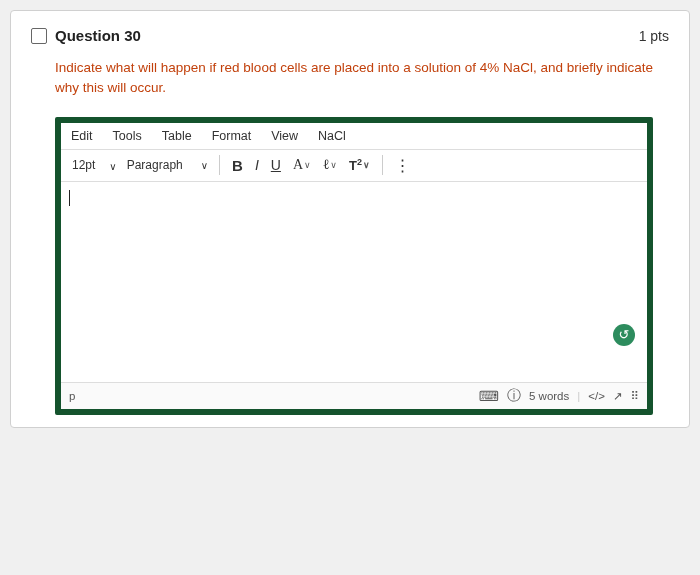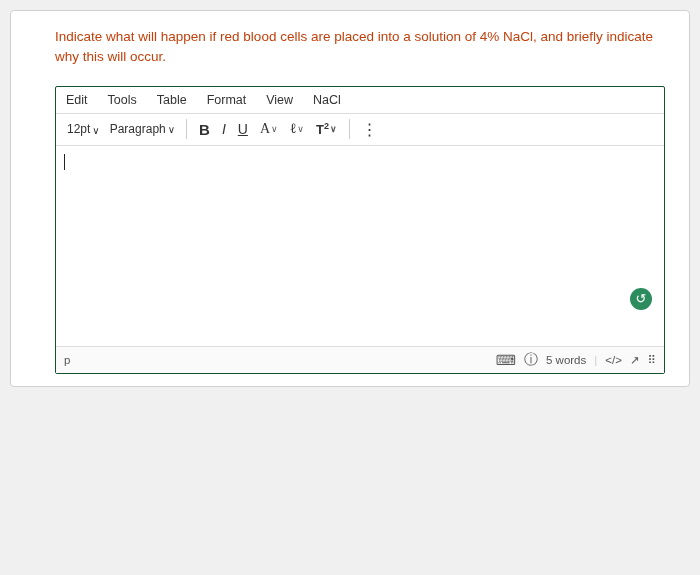--- a/index.html
+++ b/index.html
@@ -47,24 +47,24 @@
       color: #333;
     }
     .question-body {
       font-size: 13.5px;
       color: #c2410c;
       line-height: 1.5;
       margin-bottom: 18px;
       padding-left: 24px;
     }
     .editor-container {
-      border: 1px solid #14532d;
+      border: 6px solid #14532d;
       border-radius: 2px;
       margin-left: 24px;
-      margin-right: 4px;
+      margin-right: 16px;
     }
     .editor-menubar {
       display: flex;
       align-items: center;
       gap: 16px;
       padding: 4px 8px;
       border-bottom: 1px solid #ddd;
       font-size: 12.5px;
       color: #333;
     }
@@ -85,30 +85,30 @@
       width: 1px;
       height: 20px;
       background: #ccc;
       margin: 0 4px;
     }
     .font-size-select {
       font-size: 12px;
       color: #333;
       display: flex;
       align-items: flex-end;
-      gap: 2px;
+      gap: 14px;
       cursor: pointer;
       padding: 1px 3px;
     }
     .paragraph-select {
       font-size: 12px;
       color: #333;
       display: flex;
       align-items: center;
-      gap: 2px;
+      gap: 18px;
       cursor: pointer;
       padding: 1px 3px;
     }
     .toolbar-btn {
       cursor: pointer;
       padding: 2px 4px;
       border-radius: 2px;
       display: inline-flex;
       align-items: center;
       font-size: 14px;
@@ -176,20 +176,27 @@
     .toolbar-more { font-size: 16px; letter-spacing: 1px; }
     .A-font { font-size: 14px; font-family: serif; }
     .pencil-icon { font-size: 13px; }
     .super-t { font-size: 13px; font-weight: bold; }
     sup { font-size: 9px; }
   </style>
 </head>
 <body>
 
 <div class="card">
+  <div class="question-header">
+    <div class="question-title">
+      <span class="checkbox-icon"></span>
+      <span>Question 30</span>
+    </div>
+    <span class="pts-label">1 pts</span>
+  </div>
 
   <div class="question-body">Indicate what will happen if red blood cells are placed into a solution of 4% NaCl, and briefly indicate why this will occur.</div>
 
   <div class="editor-container">
 
     <div class="editor-menubar">
       <span class="menu-item">Edit</span>
       <span class="menu-item">Tools</span>
       <span class="menu-item">Table</span>
       <span class="menu-item">Format</span>

